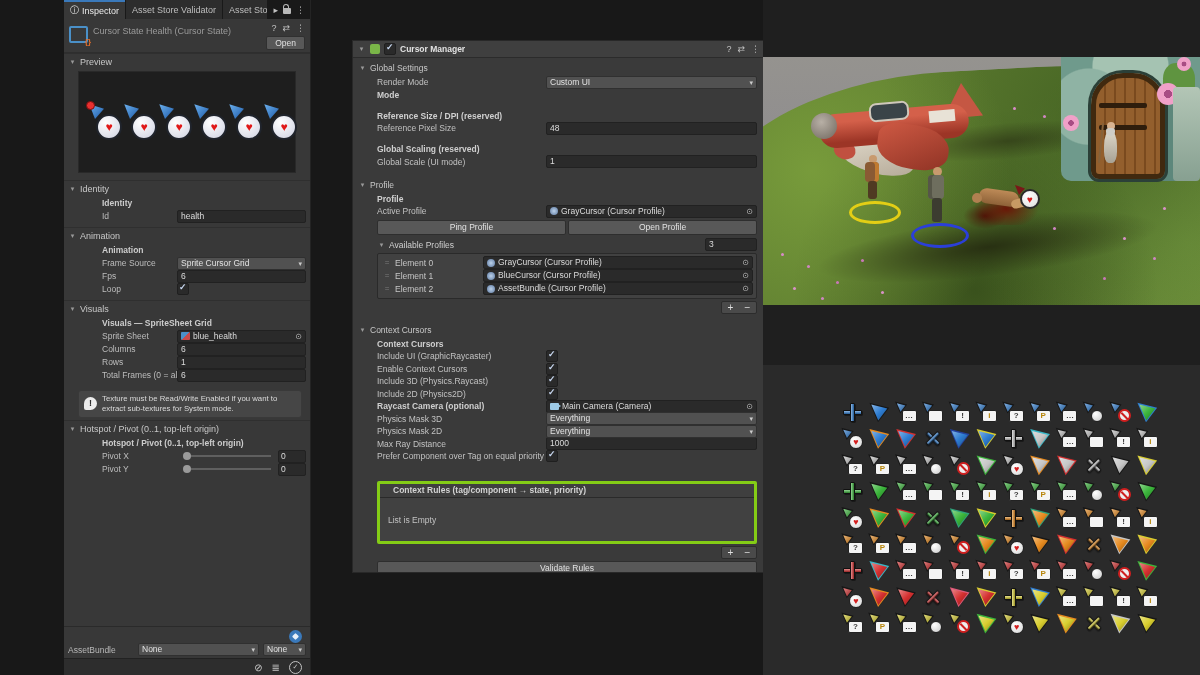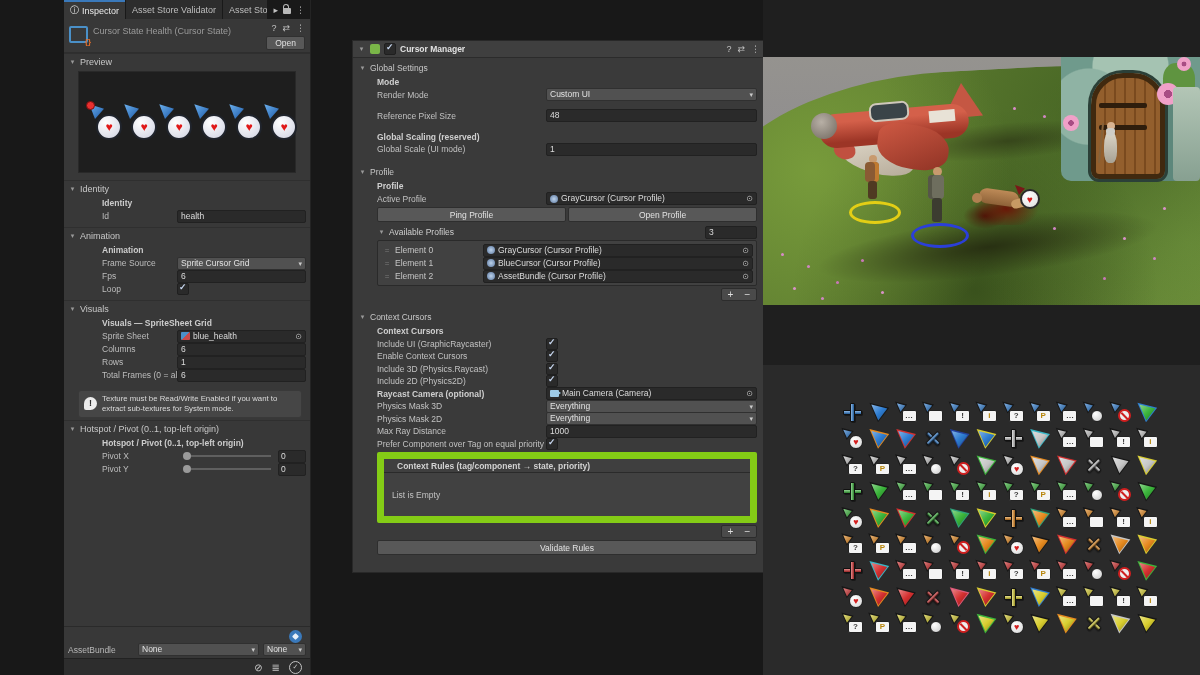--- a/index.html
+++ b/index.html
@@ -77,21 +77,21 @@
   .avrow{display:flex;align-items:center;height:12px;margin-top:4px;gap:3px}
   .avlabel{font-weight:normal;color:#d0d0d0;flex:1}
   .cntfld{flex:0 0 44px;height:11px;background:#2a2a2a;border:1px solid #212121;border-radius:2px;padding:0 3px;line-height:11px;color:#dcdcdc}
   .listbox{background:#414141;border:1px solid #2a2a2a;border-radius:2px;margin-top:2px;padding:2px 3px}
   .el{display:flex;align-items:center;height:12px;margin:1px 0;gap:2px}
   .elh{flex:0 0 12px;color:#7c7c7c;font-size:8px;text-align:center}
   .ellab{flex:0 0 86px;color:#c6c6c6}
   .pm{display:flex;justify-content:flex-end;margin-top:2px}
   .pmbox{background:#4a4a4a;border:1px solid #2c2c2c;border-radius:2px;display:flex}
   .pmb{width:17px;height:11px;display:flex;align-items:center;justify-content:center;color:#e0e0e0;font-size:10px}
-  .rules{margin-top:3px;border:7px solid #84cc16;border-radius:2px;overflow:hidden}
+  .rules{margin-top:19px;border:3px solid #84cc16;border-radius:2px;overflow:hidden}
   .rhdr{height:13px;background:#3f3f3f;display:flex;align-items:center;padding-left:13px;font-weight:bold;color:#d2d2d2;border-bottom:1px solid #2a2a2a}
   .rbody{height:43px;background:#414141;position:relative}
   .rempty{position:absolute;left:8px;top:17px;color:#c2c2c2}
   
   #right{left:763px;top:0;width:437px;height:675px;background:#202020}
   #gametop{left:0;top:0;width:437px;height:57px;background:#1f1f1f}
   #scene{left:0;top:57px;width:437px;height:248px;overflow:hidden;background:linear-gradient(#95938f,#85838d)}
   #midstrip{left:0;top:305px;width:437px;height:60px;background:#1f1f1f}
   #spritearea{left:0;top:365px;width:437px;height:310px;background:#2a2a2a}
   #sprite-grid{position:absolute;left:77px;top:35px;width:322px;display:grid;grid-template-columns:repeat(12,26.8px);grid-auto-rows:26.4px}
@@ -347,27 +347,30 @@
       <span>⋮</span>
     </span>
   </div>
   <div class="mcontent">
     <div class="msect">
       <span class="fa">▾</span>
       <span>Global Settings</span>
     </div>
     <div class="mgrp">
       <div class="mrow">
-          <span class="mlabel b">Mode</span>
-        </div>
-      <div class="mrow">
         <span class="mlabel">Render Mode</span>
         <span class="fld dd">Custom UI</span>
       </div>
+      <div class="mrow">
+          <span class="mlabel b">Mode</span>
+        </div>
       <div class="gap"></div>
+      <div class="mrow">
+          <span class="mlabel b">Reference Size / DPI (reserved)</span>
+        </div>
       <div class="mrow">
         <span class="mlabel">Reference Pixel Size</span>
         <span class="fld">48</span>
       </div>
       <div class="gap"></div>
       <div class="mrow">
           <span class="mlabel b dim">Global Scaling (reserved)</span>
         </div>
       <div class="mrow">
         <span class="mlabel dim">Global Scale (UI mode)</span>

